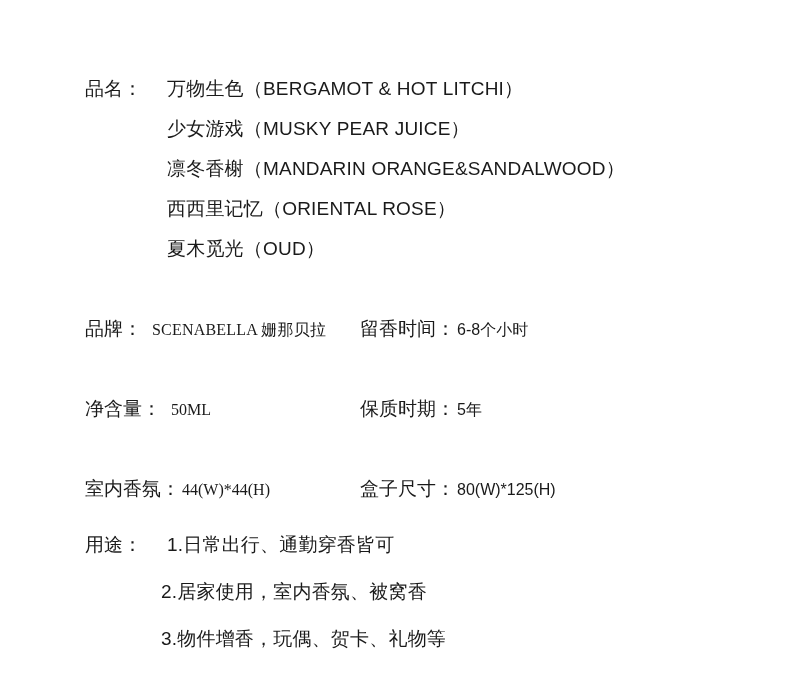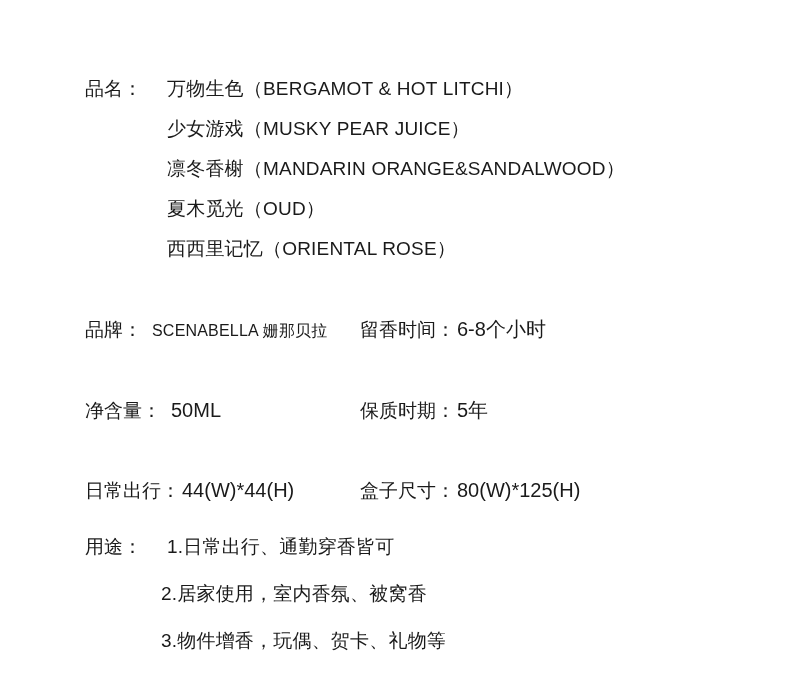--- a/index.html
+++ b/index.html
@@ -50,32 +50,33 @@
   .spec-row {
     display: flex;
     align-items: baseline;
     margin-bottom: 26px;
   }
   .spec-col-left {
     width: 275px;
     flex: 0 0 275px;
     display: flex;
     align-items: baseline;
+    font-family: Liberation Serif, serif;
   }
   .spec-col-right {
     display: flex;
     align-items: baseline;
     margin-top: 28px;
   }
   .spec-label {
     font-size: 19px;
     white-space: nowrap;
   }
   .spec-value {
-    font-size: 20px;
+    font-size: 16px;
     margin-left: 10px;
     white-space: nowrap;
   }
   .spec-value.tight {
     margin-left: 2px;
   }
   .brand-name {
     font-size: 16px;
     letter-spacing: 0.2px;
   }
@@ -110,22 +111,22 @@
 <div class="page">
 
   <div class="names-block">
     <div class="first-line">
       <div class="names-label">品名：</div>
       <div class="name-line">万物生色（BERGAMOT &amp; HOT LITCHI）</div>
     </div>
     <div class="names-rest">
       <div class="name-line">少女游戏（MUSKY PEAR JUICE）</div>
       <div class="name-line">凛冬香榭（MANDARIN ORANGE&amp;SANDALWOOD）</div>
+      <div class="name-line">西西里记忆（ORIENTAL ROSE）</div>
       <div class="name-line">夏木觅光（OUD）</div>
-      <div class="name-line">西西里记忆（ORIENTAL ROSE）</div>
     </div>
   </div>
 
   <div class="spec-row">
     <div class="spec-col-left">
       <span class="spec-label">品牌：</span>
       <span class="spec-value brand-name">SCENABELLA 姗那贝拉</span>
     </div>
     <div class="spec-col-right">
       <span class="spec-label">留香时间：</span>
@@ -139,21 +140,21 @@
       <span class="spec-value">50ML</span>
     </div>
     <div class="spec-col-right">
       <span class="spec-label">保质时期：</span>
       <span class="spec-value tight">5年</span>
     </div>
   </div>
 
   <div class="spec-row">
     <div class="spec-col-left">
-      <span class="spec-label">日常出行：</span>
+      <span class="spec-label">室内香氛：</span>
       <span class="spec-value tight">44(W)*44(H)</span>
     </div>
     <div class="spec-col-right">
       <span class="spec-label">盒子尺寸：</span>
       <span class="spec-value tight">80(W)*125(H)</span>
     </div>
   </div>
 
   <div class="usage-block">
     <div class="usage-first">

